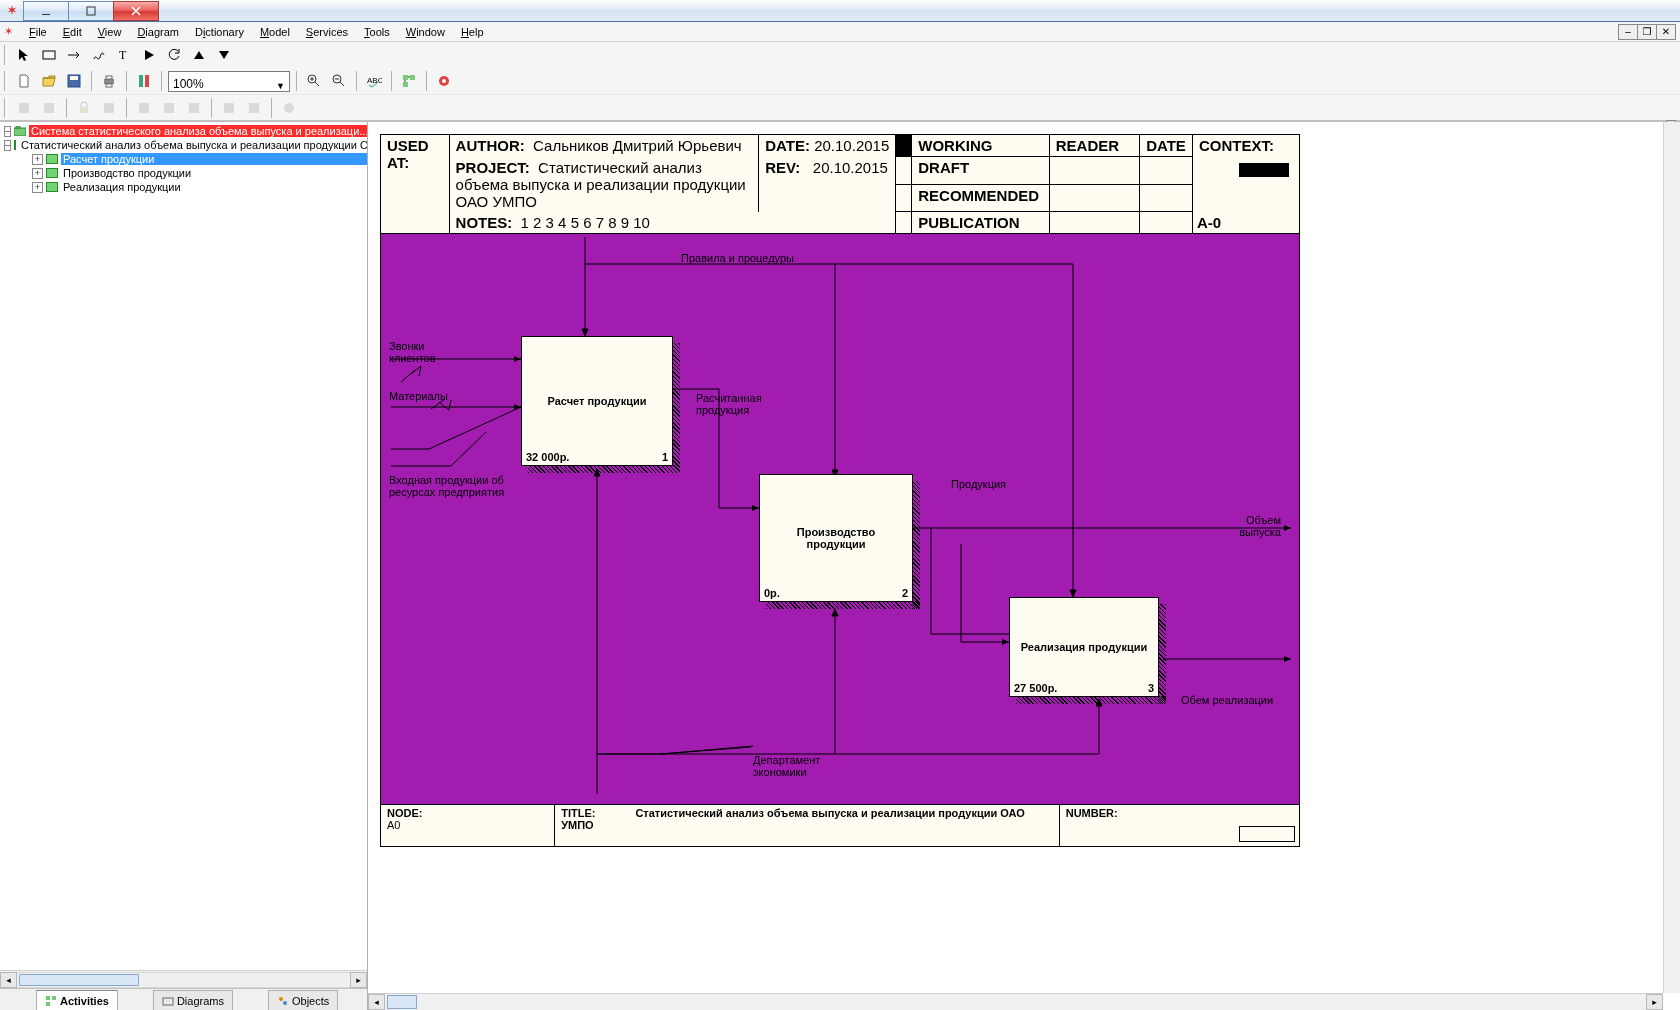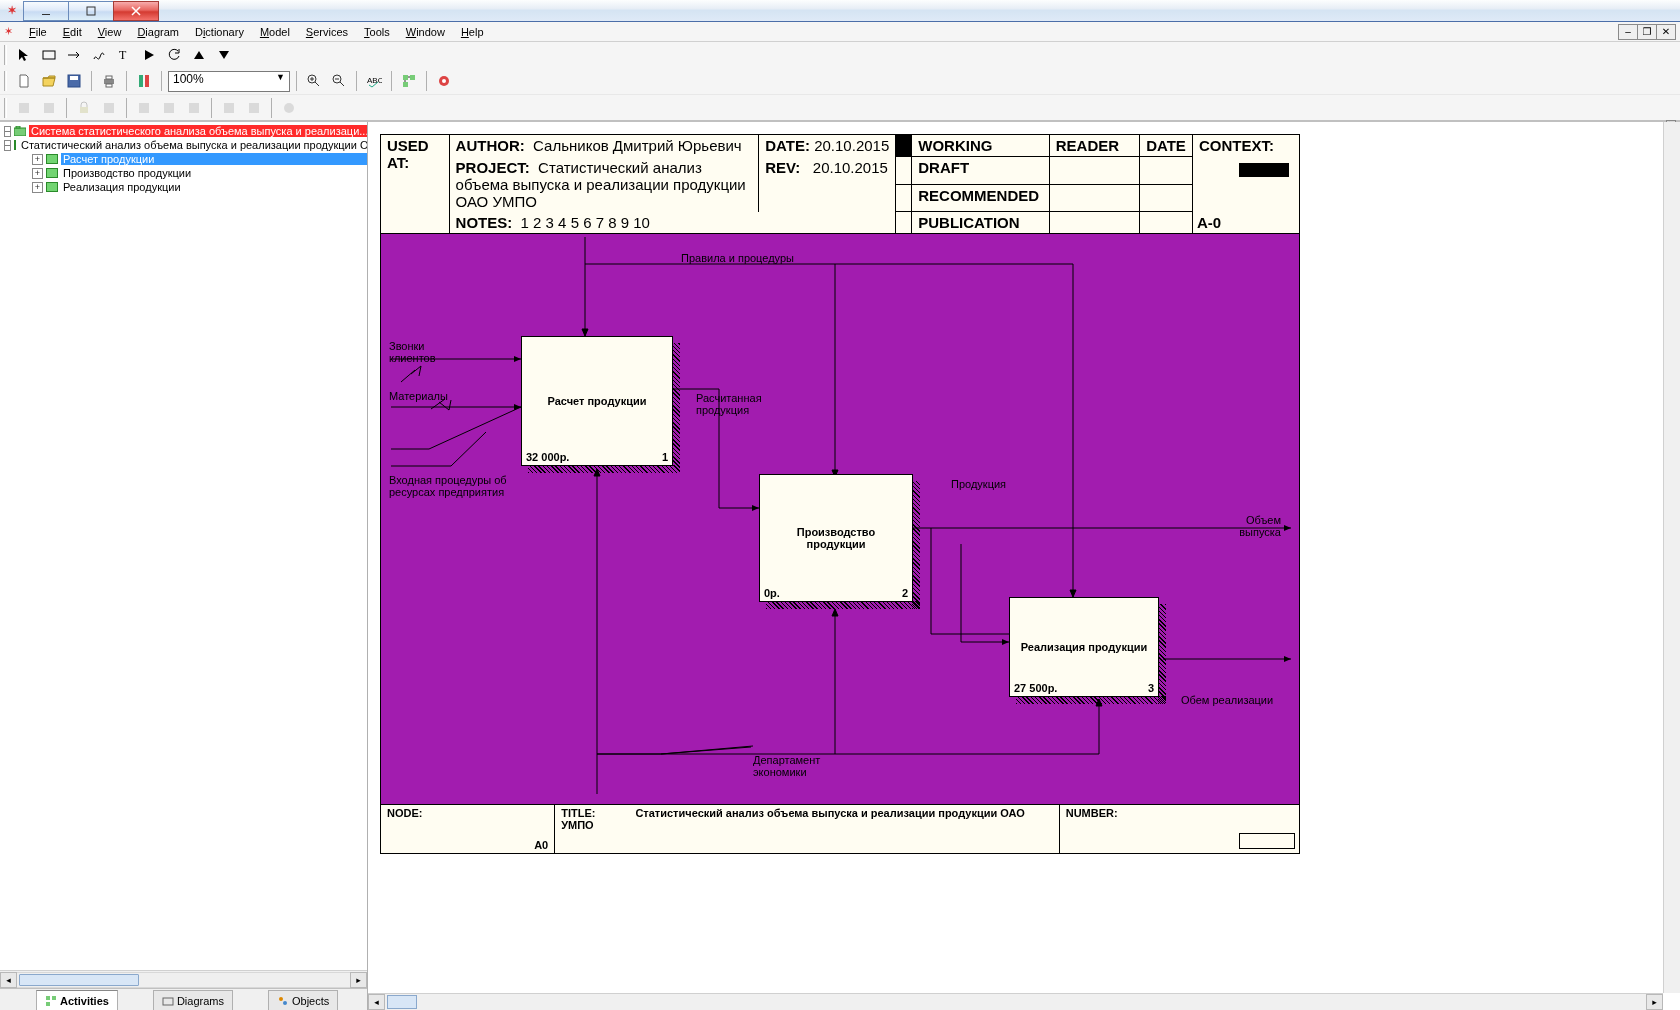--- a/index.html
+++ b/index.html
@@ -22,21 +22,21 @@
 .menubar .mdi-controls { margin-left: auto; display: flex; gap: 0; }
 .menubar .mdi-btn { width: 20px; height: 16px; border: 1px solid #8a8a8a; background: #efefef; display: flex; align-items: center; justify-content: center; margin-left: -1px; font-size:10px;}
 
 
 .toolbars { background: #f5f5f5; border-bottom: 1px solid #c0c0c0; }
 .toolbar { height: 26px; display: flex; align-items: center; padding: 0 4px; gap: 3px; position: relative; }
 .toolbar .sep { width: 1px; height: 20px; background: #b0b0b0; margin: 0 3px; }
 .tb-btn { width: 22px; height: 22px; border: 1px solid transparent; display: flex; align-items: center; justify-content: center; background: transparent; color: #333; }
 .tb-btn.disabled { opacity: 0.45; }
 .tb-btn svg { width: 16px; height: 16px; }
-.zoom-field { width: 122px; height: 21px; border: 1px solid #7a7a7a; background: #fff; display: flex; align-items: flex-start; padding: 0 4px; font-size: 12px; justify-content: space-between; }
+.zoom-field { width: 122px; height: 21px; border: 1px solid #7a7a7a; background: #fff; display: flex; align-items: flex-end; padding: 0 4px; font-size: 12px; justify-content: space-between; }
 .zoom-field .dd { font-size: 9px; }
 .grip { width:3px; height:20px; border-left:1px solid #b0b0b0; border-right:1px solid #fff; margin:0 3px 0 0;}
 
 .toolbar.row3 { height: 26px; border-top: 1px solid #e8e8e8; }
 .toolbar.row3 .tb-btn { width:22px; height:22px;}
 .splitter { height: 4px; background: #e8e8e8; border-top: 1px solid #c0c0c0; border-bottom: 1px solid #c0c0c0; position: relative; }
 .splitter .nub { position:absolute; right:4px; top:-2px; width:10px; height:8px; background:#d8d8d8; border:1px solid #888; font-size:7px; text-align:center; line-height:6px;}
 
 
 .main { position: absolute; top: 122px; left: 0; right: 0; bottom: 0; display: flex; }
@@ -478,21 +478,21 @@
           <path d="M216 520 H280 L372 512 M280 520 l90 -7" stroke="#000" fill="none"></path>
           <path d="M216 520 H454 V375 M454 375 l-3 7 h6 z" stroke="#000" fill="none"></path>
             <path d="M454 375 l-3 7 h6 z" fill="#000"></path>
           <path d="M454 520 H718 V465 M718 465 l-3 7 h6 z" stroke="#000" fill="none"></path>
             <path d="M718 465 l-3 7 h6 z" fill="#000"></path>
         </svg>
 
         <div class="dlabel" style="left:300px; top:18px;">Правила и процедуры</div>
         <div class="dlabel" style="left:8px; top:106px; width:50px;">Звонки клиентов</div>
         <div class="dlabel" style="left:8px; top:156px;">Материалы</div>
-        <div class="dlabel" style="left:8px; top:240px; width:120px;">Входная процедуры об ресурсах предприятия</div>
+        <div class="dlabel" style="left:8px; top:240px; width:120px;">Входная продукции об ресурсах предприятия</div>
         <div class="dlabel" style="left:315px; top:158px; width:70px;">Расчитанная продукция</div>
         <div class="dlabel" style="left:570px; top:244px;">Продукция</div>
         <div class="dlabel" style="left:850px; top:280px; width:50px; text-align:right;">Объем выпуска</div>
         <div class="dlabel" style="left:800px; top:460px;">Обем реализации</div>
         <div class="dlabel" style="left:372px; top:520px; width:80px;">Департамент экономики</div>
 
         <div class="act-box" style="left:140px; top:102px; width:152px; height:130px;">
           <div class="shadow"></div>
             <div class="shadow2"></div>
           <div class="name">Расчет продукции</div>
@@ -511,21 +511,21 @@
             <div class="shadow2"></div>
           <div class="name">Реализация продукции</div>
           <div class="cost">27 500р.</div>
           <div class="num">3</div>
         </div>
       </div>
 
       <table class="idef-footer" style="width:920px; border-collapse:collapse;">
         <tbody>
             <tr>
-          <td style="width:174px;"><span class="lbl">NODE:</span><div style="text-align:right; font-weight:bold;margin-top:20px;">A0</div></td>
+          <td style="width:174px;"><span class="lbl">NODE:</span><div style="text-align:left; font-weight:normal;">A0</div></td>
           <td style="width:504px;"><span class="lbl">TITLE:</span><span style="display:inline-block; width:40px;"></span><span style="font-weight:bold;">Статистический анализ объема выпуска и реализации продукции ОАО УМПО</span></td>
           <td style="width:240px; position:relative;"><span class="lbl">NUMBER:</span><div style="position:absolute; right:4px; bottom:4px; width:56px; height:16px; border:1px solid #000;"></div></td>
         </tr>
       </tbody>
         </table>
     </div>
 
     <div class="canvas-hscroll">
       <div class="arrow">◂</div>
       <div class="track">

